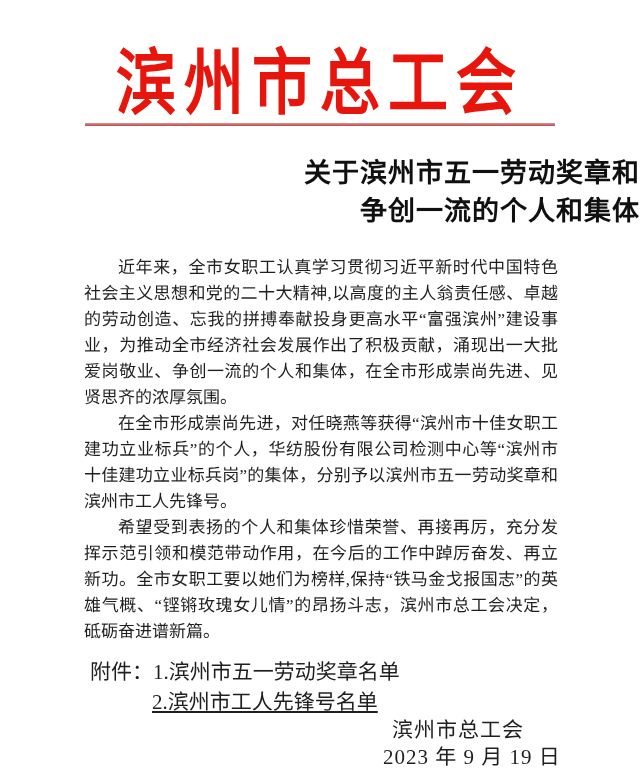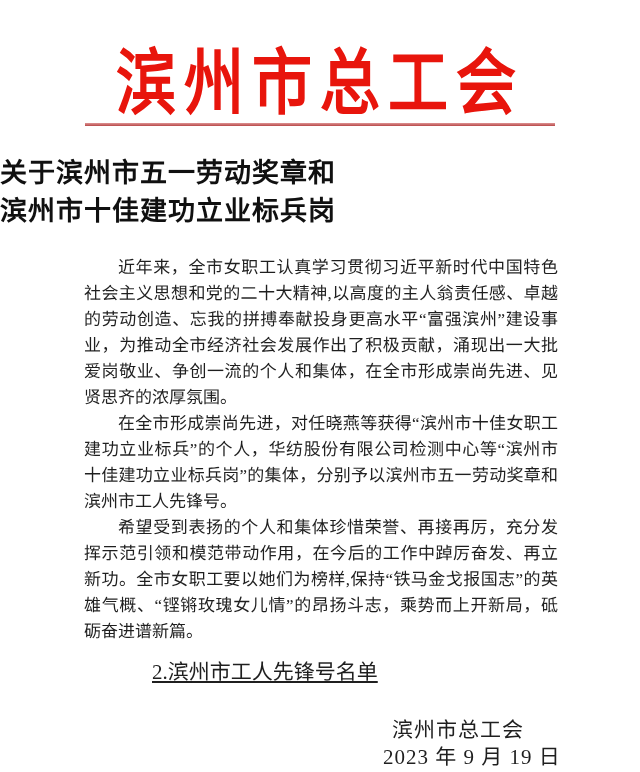--- a/index.html
+++ b/index.html
@@ -32,21 +32,21 @@
     left: 85px;
     width: 470px;
     height: 3px;
     background: linear-gradient(to bottom, #dd9494, var(--divider, #b84848));
   }
   .doc-title {
     position: absolute;
     top: 154px;
     left: 0;
     width: 100%;
-    text-align: left;
+    text-align: right;
     font-weight: bold;
     font-size: 27px;
     line-height: 38px;
     color: #101010;
     letter-spacing: 1px;
   }
   .body-text {
     position: absolute;
     top: 255px;
     left: 84px;
@@ -83,30 +83,33 @@
 <body>
 
 <div class="page">
 
   <div class="org-name">滨州市总工会</div>
 
   <div class="divider"></div>
 
   <div class="doc-title">
     <div>关于滨州市五一劳动奖章和</div>
-    <div>滨州市十佳建功立业标兵岗</div>
+    <div>争创一流的个人和集体</div>
   </div>
 
   <div class="body-text">
     <p>近年来，全市女职工认真学习贯彻习近平新时代中国特色社会主义思想和党的二十大精神,以高度的主人翁责任感、卓越的劳动创造、忘我的拼搏奉献投身更高水平“富强滨州”建设事业，为推动全市经济社会发展作出了积极贡献，涌现出一大批爱岗敬业、争创一流的个人和集体，在全市形成崇尚先进、见贤思齐的浓厚氛围。</p>
     <p>在全市形成崇尚先进，对任晓燕等获得“滨州市十佳女职工建功立业标兵”的个人，华纺股份有限公司检测中心等“滨州市十佳建功立业标兵岗”的集体，分别予以滨州市五一劳动奖章和滨州市工人先锋号。</p>
-    <p>希望受到表扬的个人和集体珍惜荣誉、再接再厉，充分发挥示范引领和模范带动作用，在今后的工作中踔厉奋发、再立新功。全市女职工要以她们为榜样,保持“铁马金戈报国志”的英雄气概、“铿锵玫瑰女儿情”的昂扬斗志，乘势而上开新局，砥砺奋进谱新篇。</p>
+    <p>希望受到表扬的个人和集体珍惜荣誉、再接再厉，充分发挥示范引领和模范带动作用，在今后的工作中踔厉奋发、再立新功。全市女职工要以她们为榜样,保持“铁马金戈报国志”的英雄气概、“铿锵玫瑰女儿情”的昂扬斗志，滨州市总工会决定，砥砺奋进谱新篇。</p>
   </div>
 
   <div class="attachments">
+    <div class="att-line">
+      <span>附件：</span><span>1.滨州市五一劳动奖章名单</span>
+    </div>
     <div class="att-line indent">2.滨州市工人先锋号名单</div>
   </div>
 
   <div class="sig-org">滨州市总工会</div>
 
   <div class="sig-date">2023 年 9 月 19 日</div>
 
 </div>
 
 </body></html>

